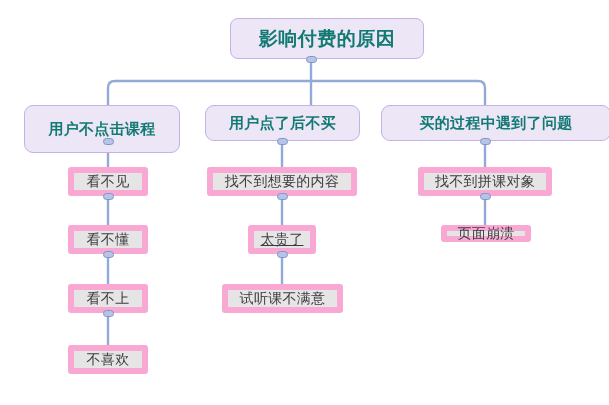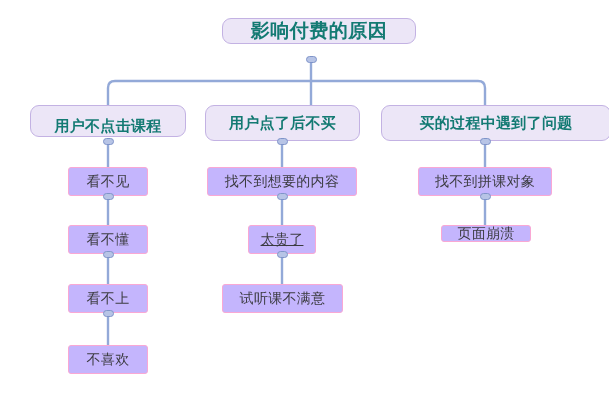--- a/index.html
+++ b/index.html
@@ -51,22 +51,22 @@
     font-size: 19px;
     letter-spacing: 0.5px;
   }
 
   .node-branch {
     font-size: 15px;
     letter-spacing: 0.3px;
   }
 
   .node-leaf {
-    background: #c4b5fd;
-    border: 1px solid #f9a8d4;
+    background: #e5e5e5;
+    border: 6px solid #f9a8d4;
     border-radius: 3px;
     color: #3b3b40;
     font-size: 14px;
     letter-spacing: 0.3px;
   }
 
   
   .handle {
     position: absolute;
     width: 11px;
@@ -100,26 +100,26 @@
 
       <path d="M 282 141 L 282 167"></path>
       <path d="M 282 196 L 282 225"></path>
       <path d="M 282 254 L 282 284"></path>
 
       <path d="M 485 141 L 485 167"></path>
       <path d="M 485 196 L 485 225"></path>
     </g>
   </svg>
 
-  <div class="node node-root" style="left:222px; top:18px; width:194px; height:26px;">
+  <div class="node node-root" style="left:230px; top:18px; width:194px; height:41px;border-radius:8px;">
     <span>影响付费的原因</span>
   </div>
   <div class="handle" style="left:311px; top:59px;"></div>
 
-  <div class="node node-branch" style="left:30px; top:105px; width:156px; height:32px;align-items:flex-end;">
+  <div class="node node-branch" style="left:24px; top:105px; width:156px; height:48px;">
     <span>用户不点击课程</span>
   </div>
   <div class="handle" style="left:108px; top:141px;"></div>
 
   <div class="node node-leaf" style="left:68px; top:167px; width:80px; height:29px;">
     <span>看不见</span>
   </div>
   <div class="handle" style="left:108px; top:196px;"></div>
 
   <div class="node node-leaf" style="left:68px; top:225px; width:80px; height:29px;">

